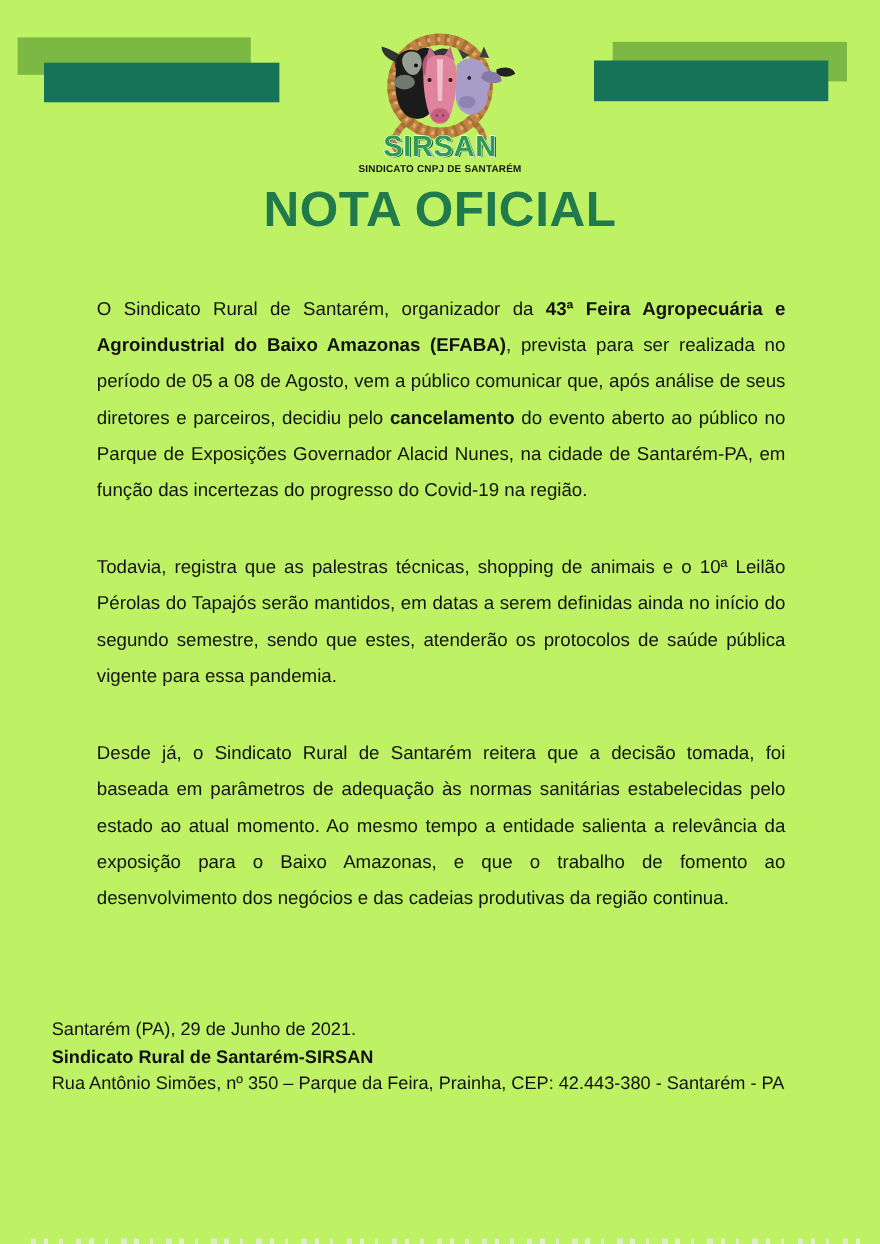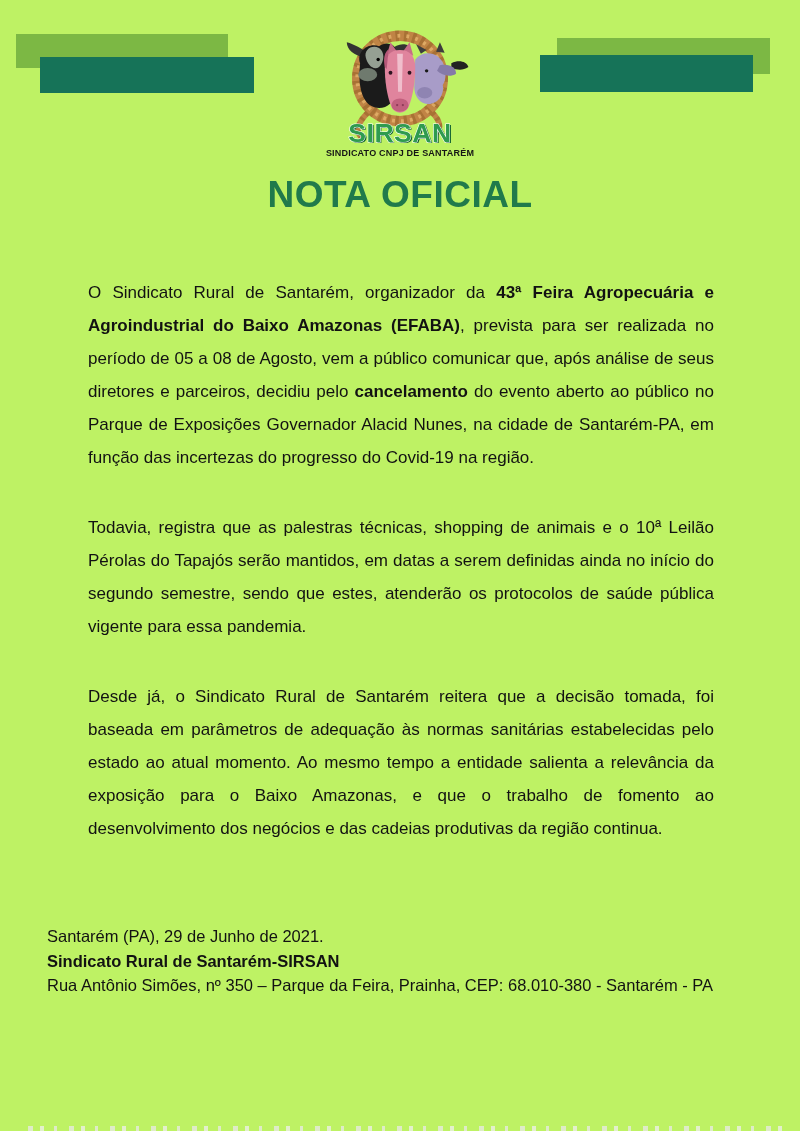--- a/index.html
+++ b/index.html
@@ -14,26 +14,26 @@
   .bar-right-light{left:557px;top:38px;width:213px;height:36px;background:#7cb844;}
   .bar-right-dark{left:540px;top:55px;width:213px;height:37px;background:#167358;}
   
   .logo{position:absolute;left:50%;top:26px;transform:translateX(-50%);width:180px;text-align:center;}
   .logo svg{display:block;margin:0 auto;width:152px;height:122px;}
   .logo-subtitle{
     font-size:9px;font-weight:bold;color:#151515;letter-spacing:0.2px;white-space:nowrap;margin-top:0px;
   }
   
   .title{
-    position:absolute;left:0;top:174px;width:100%;text-align:center;
-    font-size:37px;font-weight:800;color:#207a4b;letter-spacing:0.5px;
+    position:absolute;left:0;top:164px;width:100%;text-align:center;
+    font-size:45px;font-weight:800;color:#207a4b;letter-spacing:0.5px;
   }
   
   .body{
-    position:absolute;left:88px;top:276px;width:626px;
+    position:absolute;left:88px;top:264px;width:626px;
     font-size:17px;line-height:33px;text-align:justify;color:#121212;
   }
   .body p{margin:0 0 37px 0;}
   .body b{font-weight:bold;}
   
   .footer{
     position:absolute;right:63px;top:924px;width:690px;text-align:left;
     font-size:16.5px;line-height:24.5px;color:#121212;
   }
   .footer .bold{font-weight:bold;}
@@ -111,18 +111,18 @@
 
   <div class="body">
     <p><span>O Sindicato Rural de Santarém, organizador da </span><b>43ª Feira Agropecuária e Agroindustrial do Baixo Amazonas (EFABA)</b><span>, prevista para ser realizada no período de 05 a 08 de Agosto, vem a público comunicar que, após análise de seus diretores e parceiros, decidiu pelo </span><b>cancelamento</b><span> do evento aberto ao público no Parque de Exposições Governador Alacid Nunes, na cidade de Santarém-PA, em função das incertezas do progresso do Covid-19 na região.</span></p>
     <p>Todavia, registra que as palestras técnicas, shopping de animais e o 10ª Leilão Pérolas do Tapajós serão mantidos, em datas a serem definidas ainda no início do segundo semestre, sendo que estes, atenderão os protocolos de saúde pública vigente para essa pandemia.</p>
     <p>Desde já, o Sindicato Rural de Santarém reitera que a decisão tomada, foi baseada em parâmetros de adequação às normas sanitárias estabelecidas pelo estado ao atual momento. Ao mesmo tempo a entidade salienta a relevância da exposição para o Baixo Amazonas, e que o trabalho de fomento ao desenvolvimento dos negócios e das cadeias produtivas da região continua.</p>
   </div>
 
   <div class="footer">
     <div>Santarém (PA), 29 de Junho de 2021.</div>
     <div class="bold">Sindicato Rural de Santarém-SIRSAN</div>
-    <div>Rua Antônio Simões, nº 350 – Parque da Feira, Prainha, CEP: 68.010-380 - Santarém - PA</div>
+    <div>Rua Antônio Simões, nº 350 – Parque da Feira, Prainha, CEP: 42.443-380 - Santarém - PA</div>
   </div>
 
   <div class="bottom-artifact"></div>
 
 </div>
 
 </body></html>

